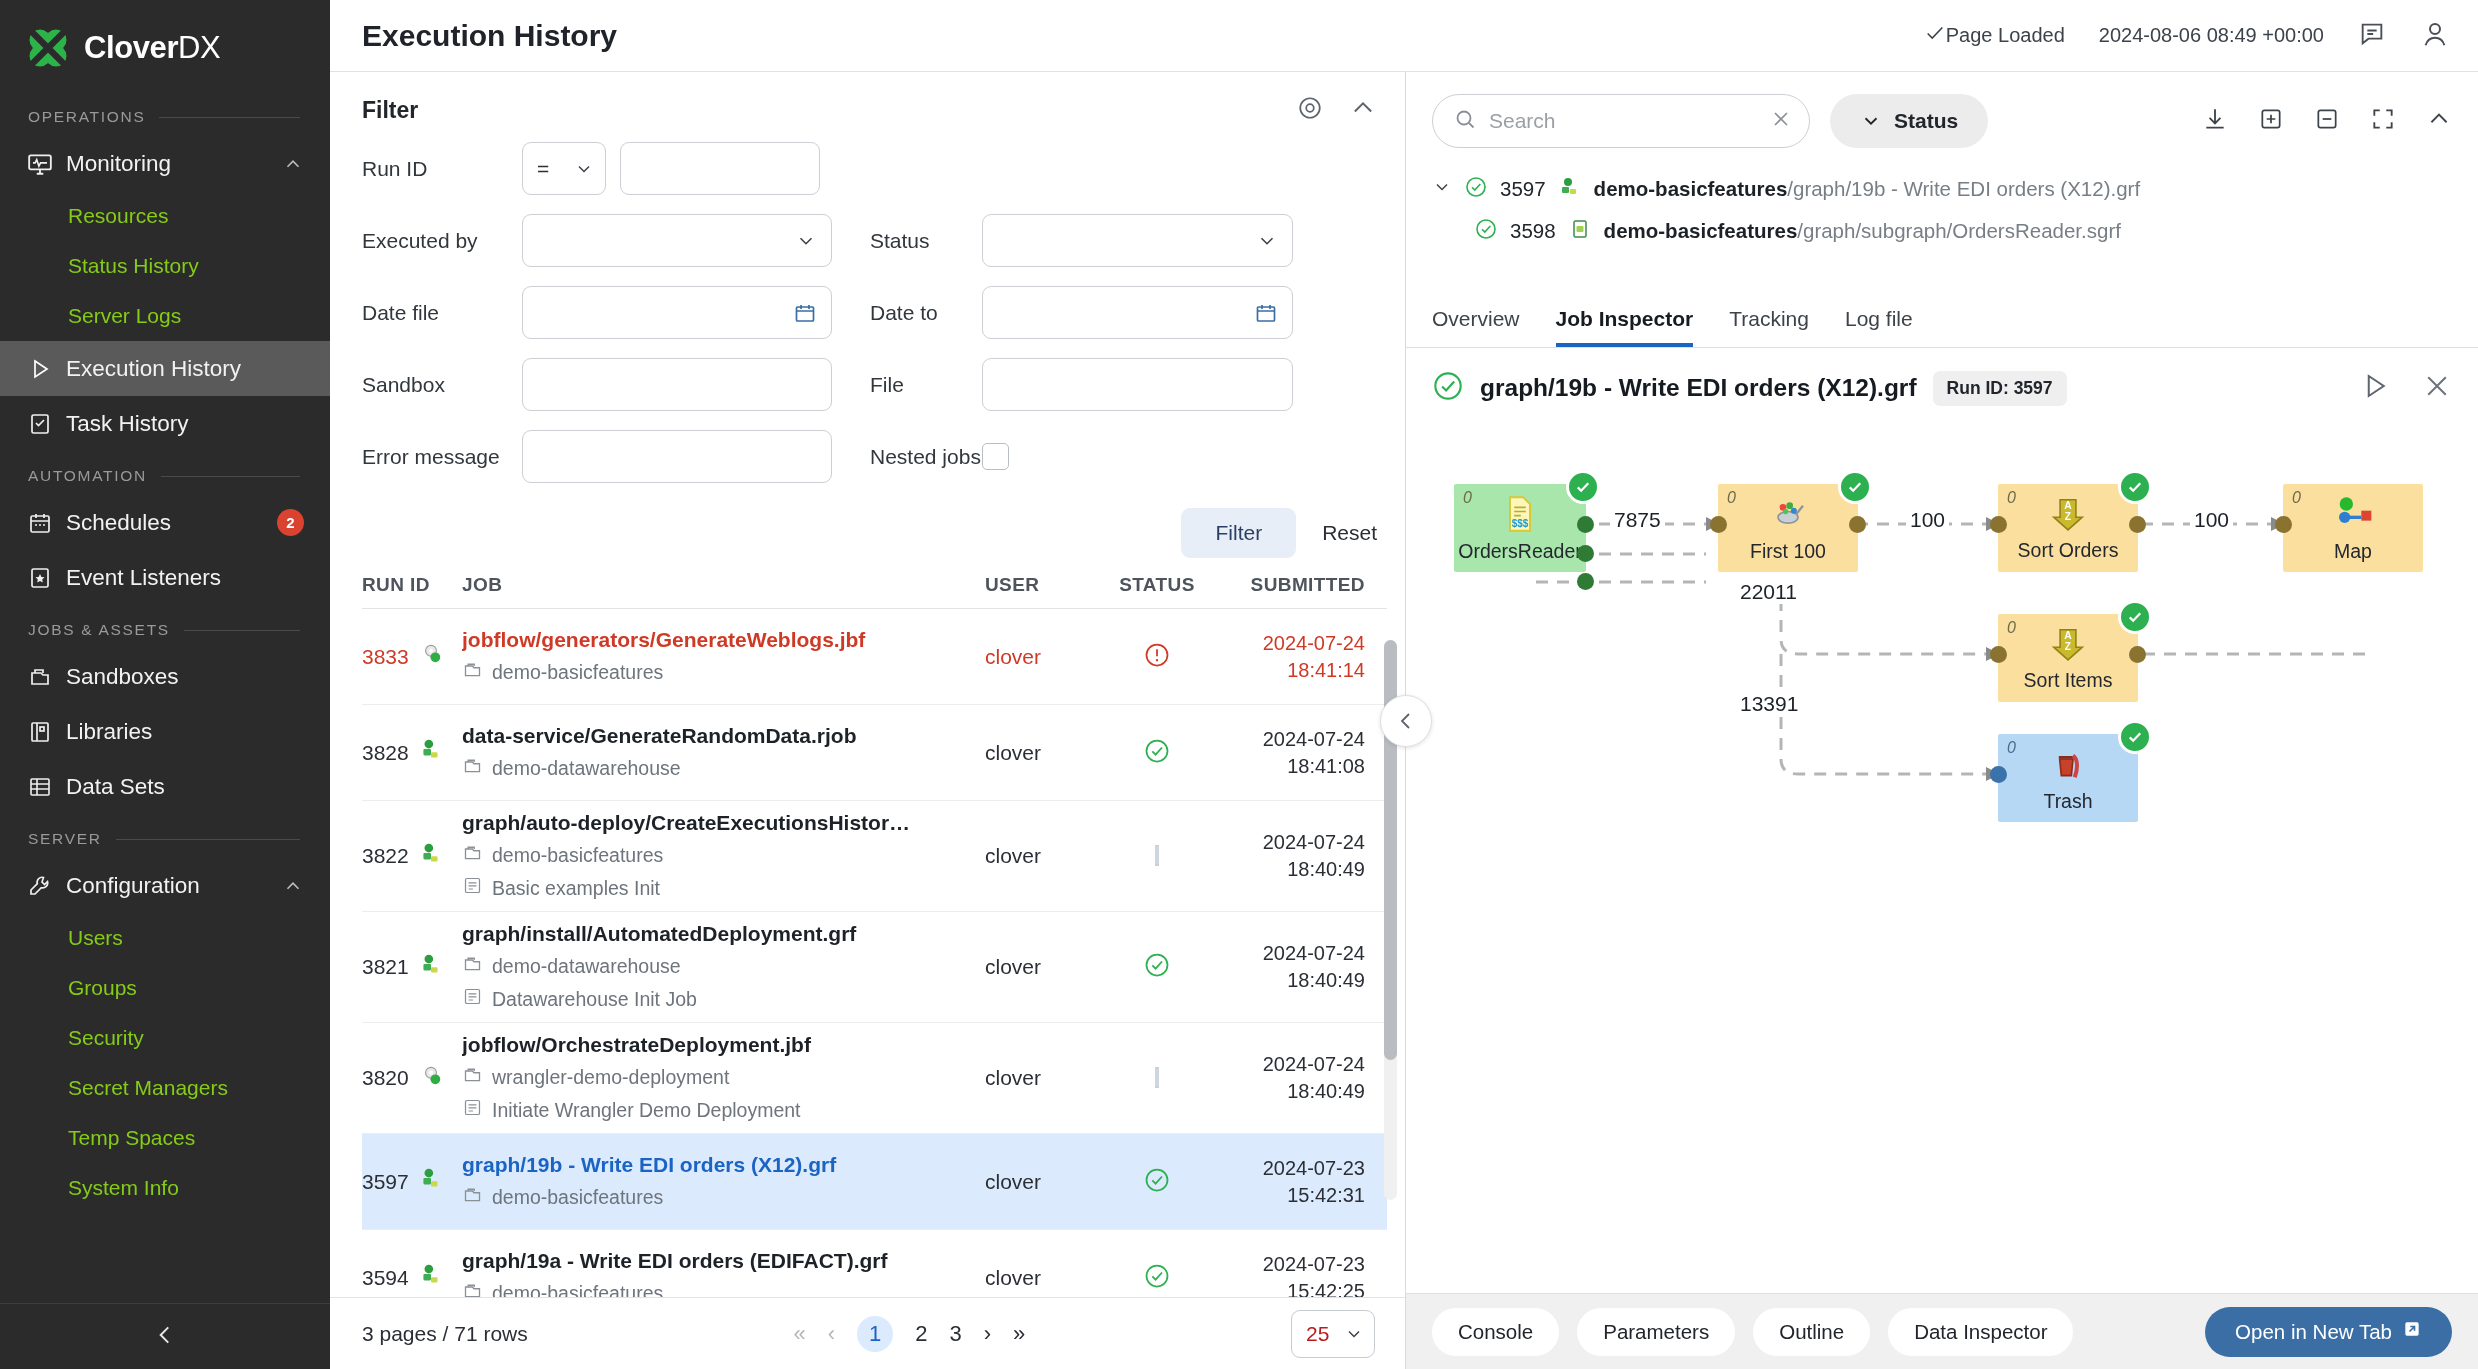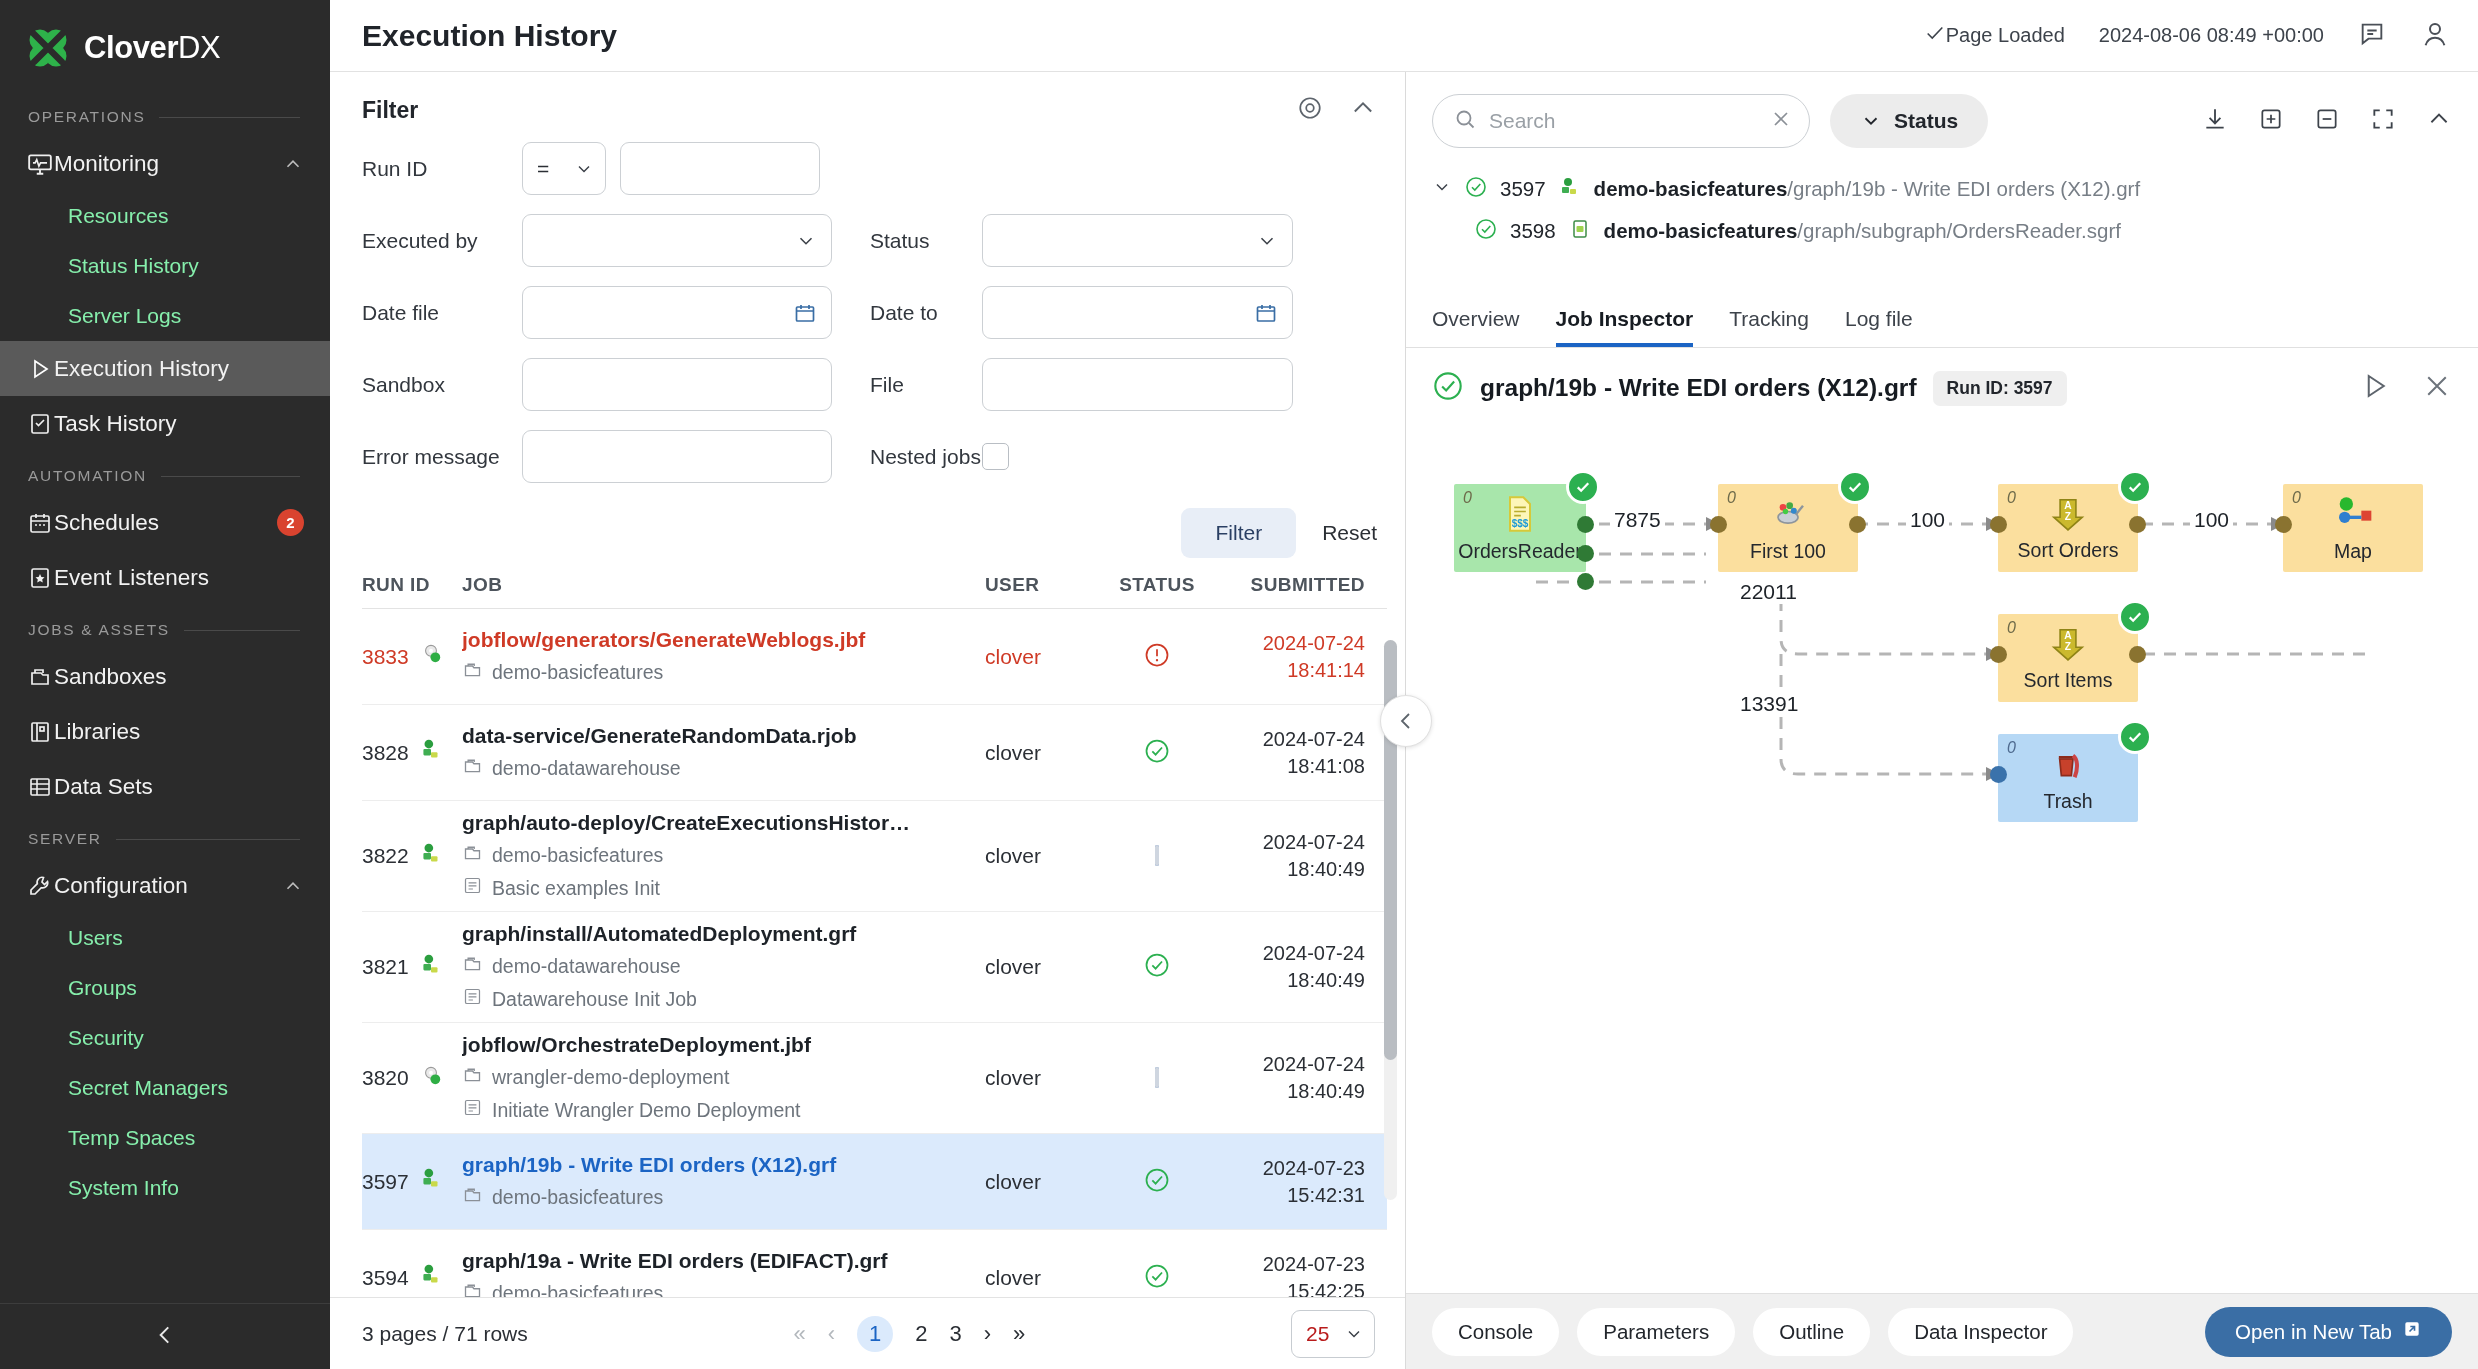--- a/index.html
+++ b/index.html
@@ -21,36 +21,36 @@
   .logo-text .thin { font-weight: 400; }
 
   .section-label {
     display: flex; align-items: center; gap: 14px;
     font-size: 15.5px; letter-spacing: 1.7px; color: #9a9a9a;
     padding: 16px 30px 10px 28px; font-weight: 400;
   }
   .section-label .rule { flex: 1; height: 1px; background: #4a4a4a; }
 
   .nav-item {
-    display: flex; align-items: center; gap: 0;
+    display: flex; align-items: center; gap: 12px;
     padding: 0 26px 0 26px; height: 55px; cursor: pointer;
     font-size: 22.5px; color: #f2f2f2; font-weight: 400;
   }
   .nav-item.active { background: #5a5a5a; }
   .nav-item .ico { width: 28px; height: 28px; flex: 0 0 28px; display:flex; align-items:center; justify-content:center;}
   .nav-item .lbl { flex: 1; }
   .nav-item .chev { width: 22px; height: 22px; opacity: .85; }
   .badge {
     background: #d9432f; color: #fff; border-radius: 50%;
     width: 27px; height: 27px; font-size: 15px; font-weight: 700;
     display: flex; align-items: center; justify-content: center;
   }
   .sub-item {
     padding-left: 68px; height: 50px; display: flex; align-items: center;
-    font-size: 21px; color: #86efac; cursor: pointer;
+    font-size: 21px; color: #84cc16; cursor: pointer;
   }
   .sidebar-footer {
     margin-top: auto; height: 66px; border-top: 1px solid #3d3d3d;
     display: flex; align-items: center; justify-content: center; cursor: pointer;
   }
 
   
   .main { flex: 1; display: flex; flex-direction: column; min-width: 0; background: #fff; }
   .topbar {
     height: 72px; display: flex; align-items: center;

